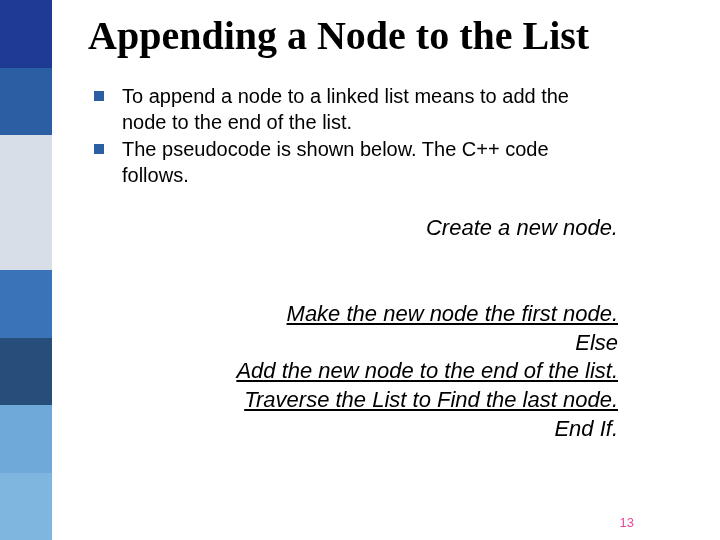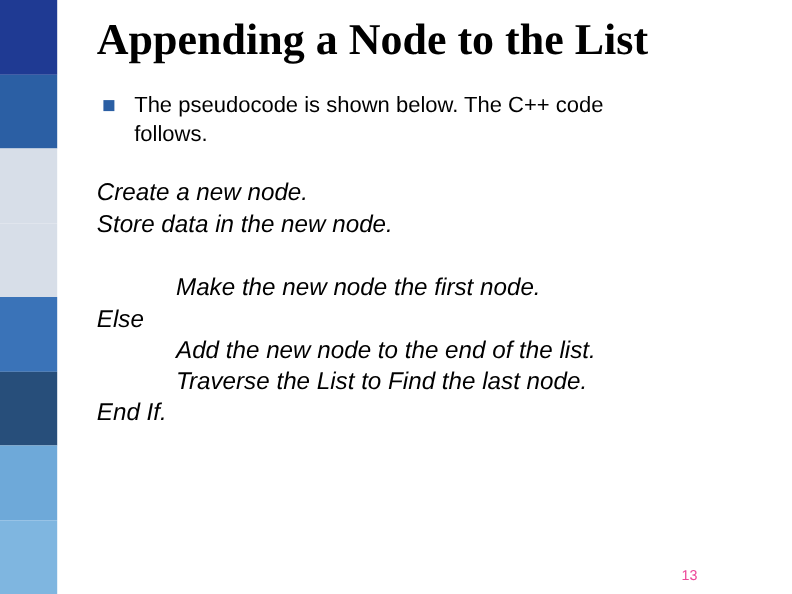--- a/index.html
+++ b/index.html
@@ -63,27 +63,29 @@
     color: #000;
     margin-bottom: 2px;
   }
   .bullets li .sq {
     position: absolute;
     left: 0; top: 7px;
     width: 10px; height: 10px;
     background: #2b5fa4;
   }
   .pseudo {
+    margin-left: 64px;
     font-family: Arial, Helvetica, sans-serif;
     font-style: italic;
     font-size: 22px;
     line-height: 1.3;
     color: #000;
+    text-align: right;
   }
-  .pseudo .indent { padding-left: 72px; display: block; }
+  .pseudo .indent { padding-left: 72px; display: block; text-decoration: underline; }
   .pagenum {
     position: absolute;
     right: 14px;
     bottom: 10px;
     font-size: 13px;
     color: #ec4899;
   }
 </style>
 </head>
 <body>
@@ -98,27 +100,31 @@
   <div class="block b7"></div>
   <div class="block b8"></div>
 </div>
 
 <div class="slide">
   <h1 class="title">Appending a Node to the List</h1>
 
   <ul class="bullets">
     <li>
       <span class="sq"></span>
+      <span>To append a node to a linked list means to add the node to the end of the list.</span>
+    </li>
+    <li>
+      <span class="sq"></span>
       <span>The pseudocode is shown below. The C++ code follows.</span>
     </li>
   </ul>
 
   <div class="pseudo">
     <span>Create a new node.</span><br>
-    <span>Store data in the new node.</span><br>
+    <br>
     <br>
     <span class="indent">Make the new node the first node.</span>
     <span>Else</span><br>
     <span class="indent">Add the new node to the end of the list.</span>
     <span class="indent">Traverse the List to Find the last node.</span>
     <span>End If.</span>
   </div>
 
   <div class="pagenum">13</div>
 </div>

